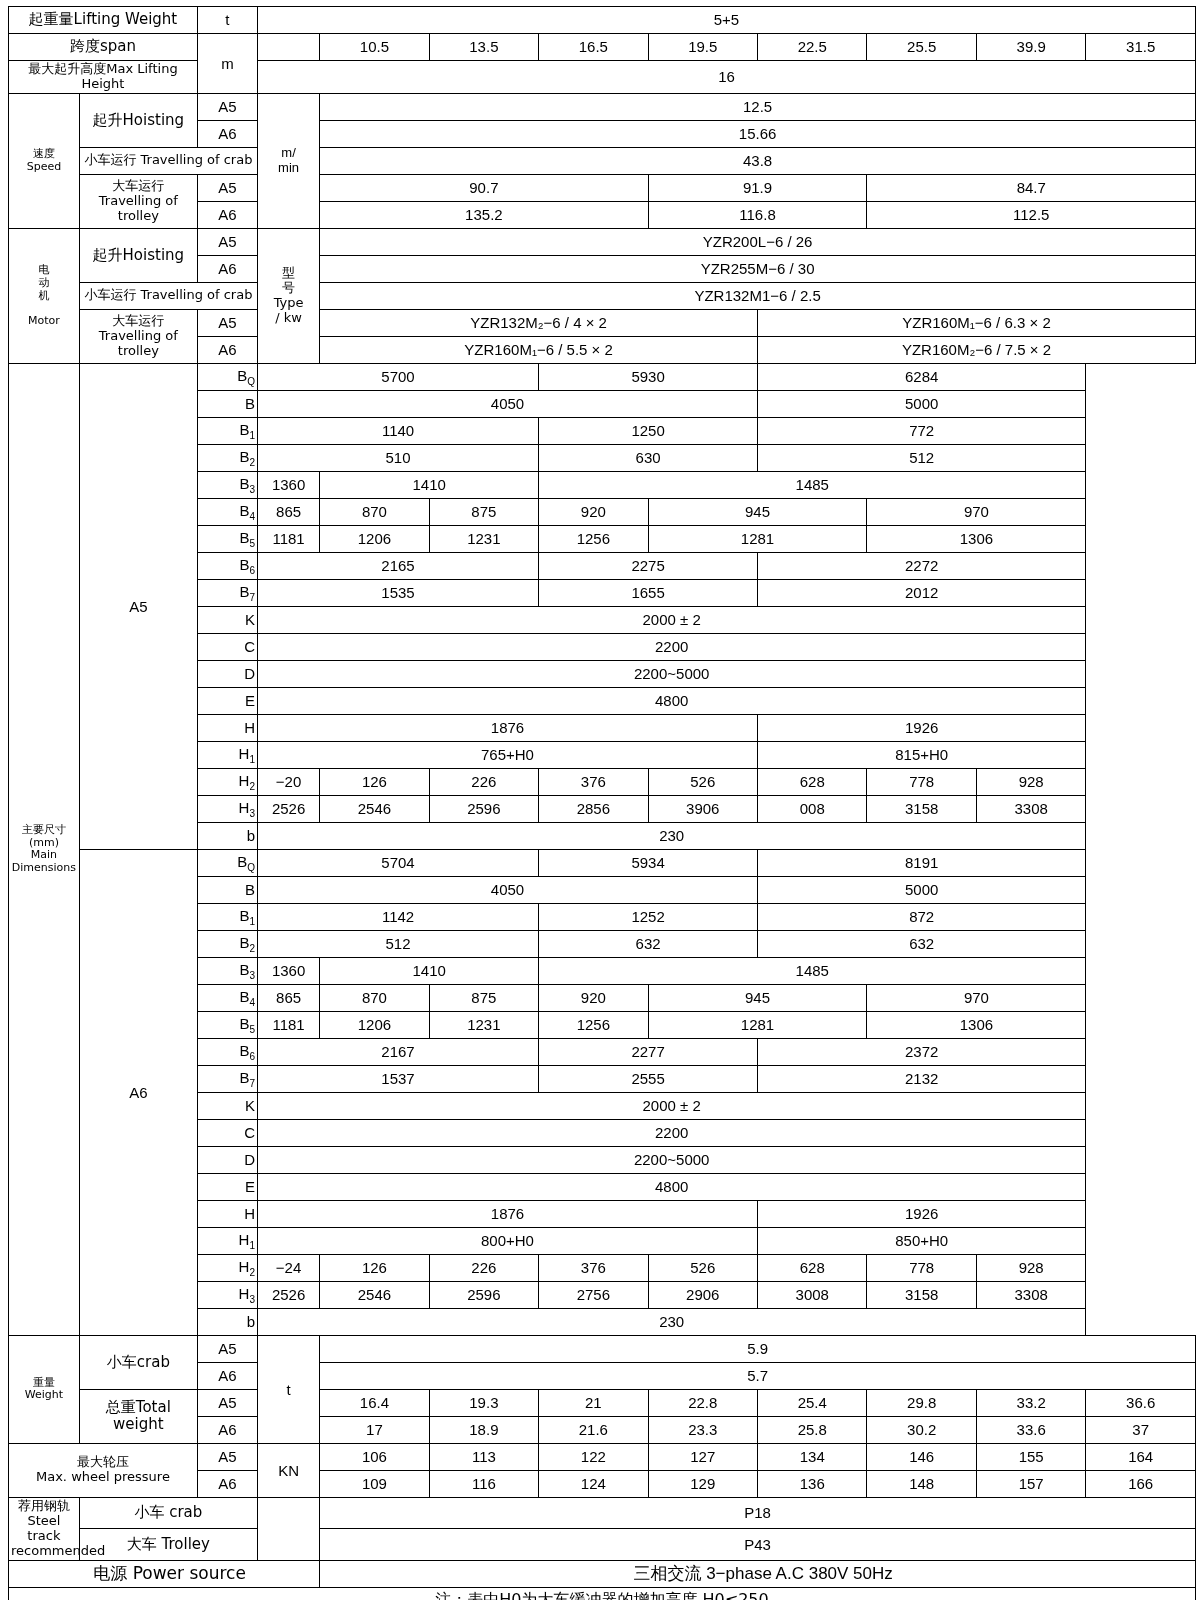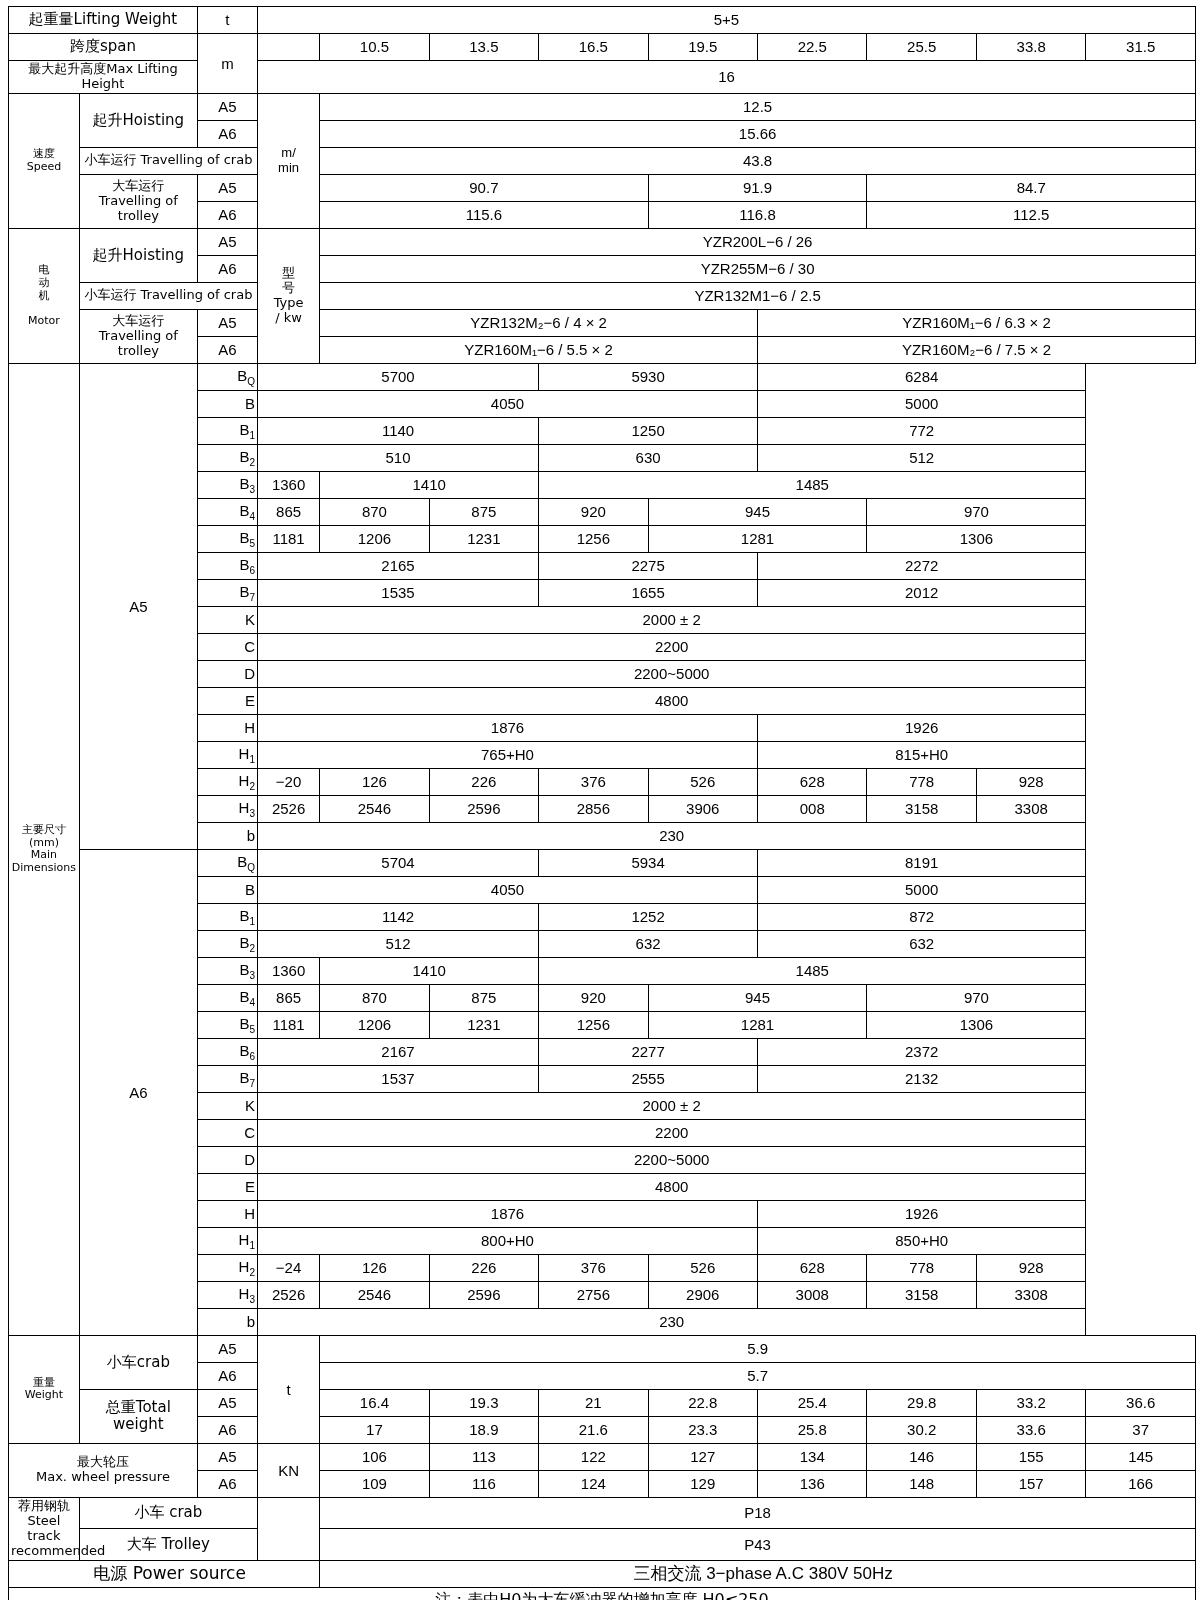--- a/index.html
+++ b/index.html
@@ -46,21 +46,21 @@
         <tr class="rowh">
           <td colspan="2" class="cn lbl">跨度span</td>
           <td rowspan="2">m</td>
           <td></td>
           <td>10.5</td>
           <td>13.5</td>
           <td>16.5</td>
           <td>19.5</td>
           <td>22.5</td>
           <td>25.5</td>
-          <td>33.8</td>
+          <td>39.9</td>
           <td>31.5</td>
         </tr>
         <tr class="rowh">
           <td colspan="2" class="cn lbl small">最大起升高度Max Lifting Height</td>
           <td colspan="9">16</td>
         </tr>
         <tr class="rowh">
           <td rowspan="5" class="cn vcenter">速度<br>Speed</td>
           <td rowspan="2" class="cn">起升Hoisting</td>
           <td>A5</td>
@@ -77,21 +77,21 @@
         </tr>
         <tr class="rowh">
           <td rowspan="2" class="cn small">大车运行<br>Travelling of trolley</td>
           <td>A5</td>
           <td colspan="3">90.7</td>
           <td colspan="2">91.9</td>
           <td colspan="3">84.7</td>
         </tr>
         <tr class="rowh">
           <td>A6</td>
-          <td colspan="3">115.6</td>
+          <td colspan="3">135.2</td>
           <td colspan="2">116.8</td>
           <td colspan="3">112.5</td>
         </tr>
         <tr class="rowh">
           <td rowspan="5" class="cn vcenter">电<br>动<br>机<br><br>Motor</td>
           <td rowspan="2" class="cn">起升Hoisting</td>
           <td>A5</td>
           <td rowspan="5" class="cn small">型<br>号<br>Type<br>/ kw</td>
           <td colspan="8">YZR200L−6 / 26</td>
         </tr>
@@ -377,21 +377,21 @@
           <td colspan="2" rowspan="2" class="cn small">最大轮压<br>Max.  wheel pressure</td>
           <td>A5</td>
           <td rowspan="2">KN</td>
           <td>106</td>
           <td>113</td>
           <td>122</td>
           <td>127</td>
           <td>134</td>
           <td>146</td>
           <td>155</td>
-          <td>145</td>
+          <td>164</td>
         </tr>
         <tr class="rowh">
           <td>A6</td>
           <td>109</td>
           <td>116</td>
           <td>124</td>
           <td>129</td>
           <td>136</td>
           <td>148</td>
           <td>157</td>

